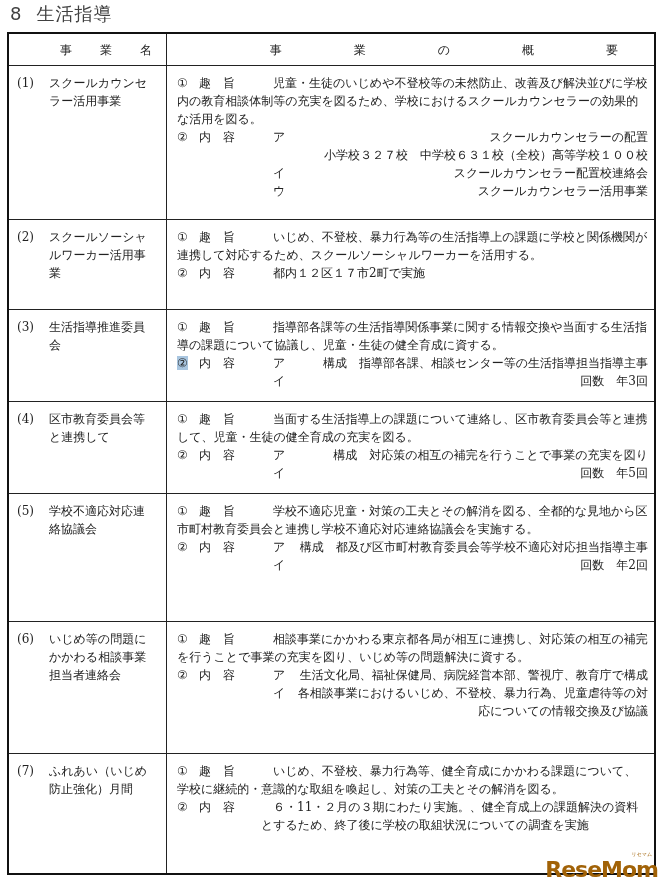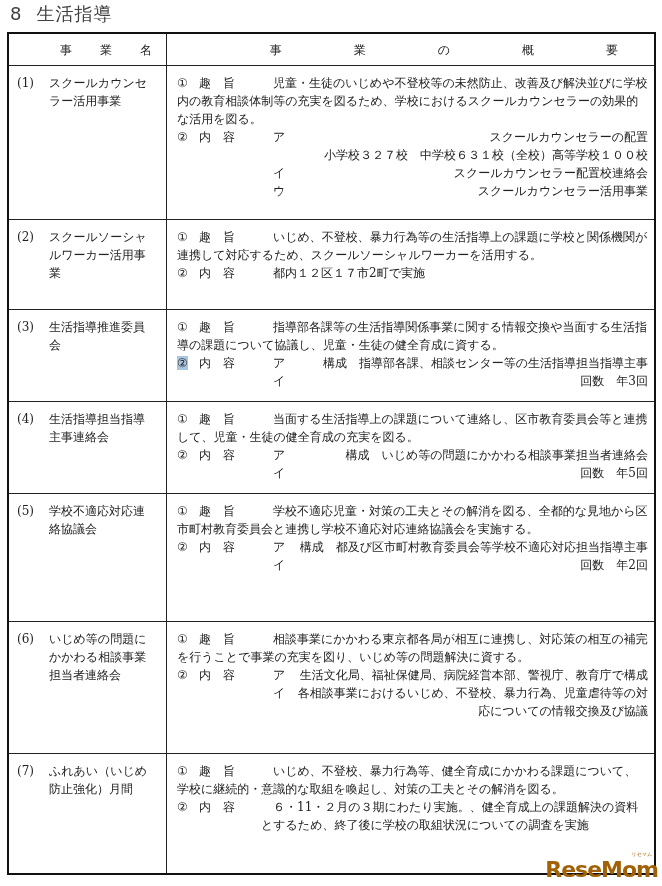--- a/index.html
+++ b/index.html
@@ -155,37 +155,37 @@
         <span class="sub-text"><span>回数　年3回</span></span>
       </div>
             </span>
       </div>
     </td>
       </tr>
       <tr style="height: 92px;">
     <td class="col-name name-cell">
       <div class="name-wrap">
         <span class="name-num">(4)</span>
-        <span class="name-text">生活指導担当指導主事連絡会</span>
+        <span class="name-text">区市教育委員会等と連携して</span>
       </div>
     </td>
     <td class="desc-cell">
       <div class="item">
         <span class="item-mark">①</span>
         <span class="item-label"><span>趣</span><span>旨</span></span>
         <span class="item-body" style="margin-left:-84px;padding-left:84px;text-indent:0"></span>
       </div>
       <div style="margin-top:-18px;text-indent:96px">当面する生活指導上の課題について連絡し、区市教育委員会等と連携して、児童・生徒の健全育成の充実を図る。</div>
       <div class="item">
         <span class="item-mark"><span class="">②</span></span>
         <span class="item-label"><span>内</span><span>容</span></span>
         <span class="item-body">
               <div class="sub">
         <span class="sub-mark">ア</span>
-        <span class="sub-text"><span>構成　いじめ等の問題にかかわる相談事業担当者連絡会</span></span>
+        <span class="sub-text"><span>構成　対応策の相互の補完を行うことで事業の充実を図り</span></span>
       </div>
               <div class="sub">
         <span class="sub-mark">イ</span>
         <span class="sub-text"><span>回数　年5回</span></span>
       </div>
             </span>
       </div>
     </td>
       </tr>
       <tr style="height: 128px;">

